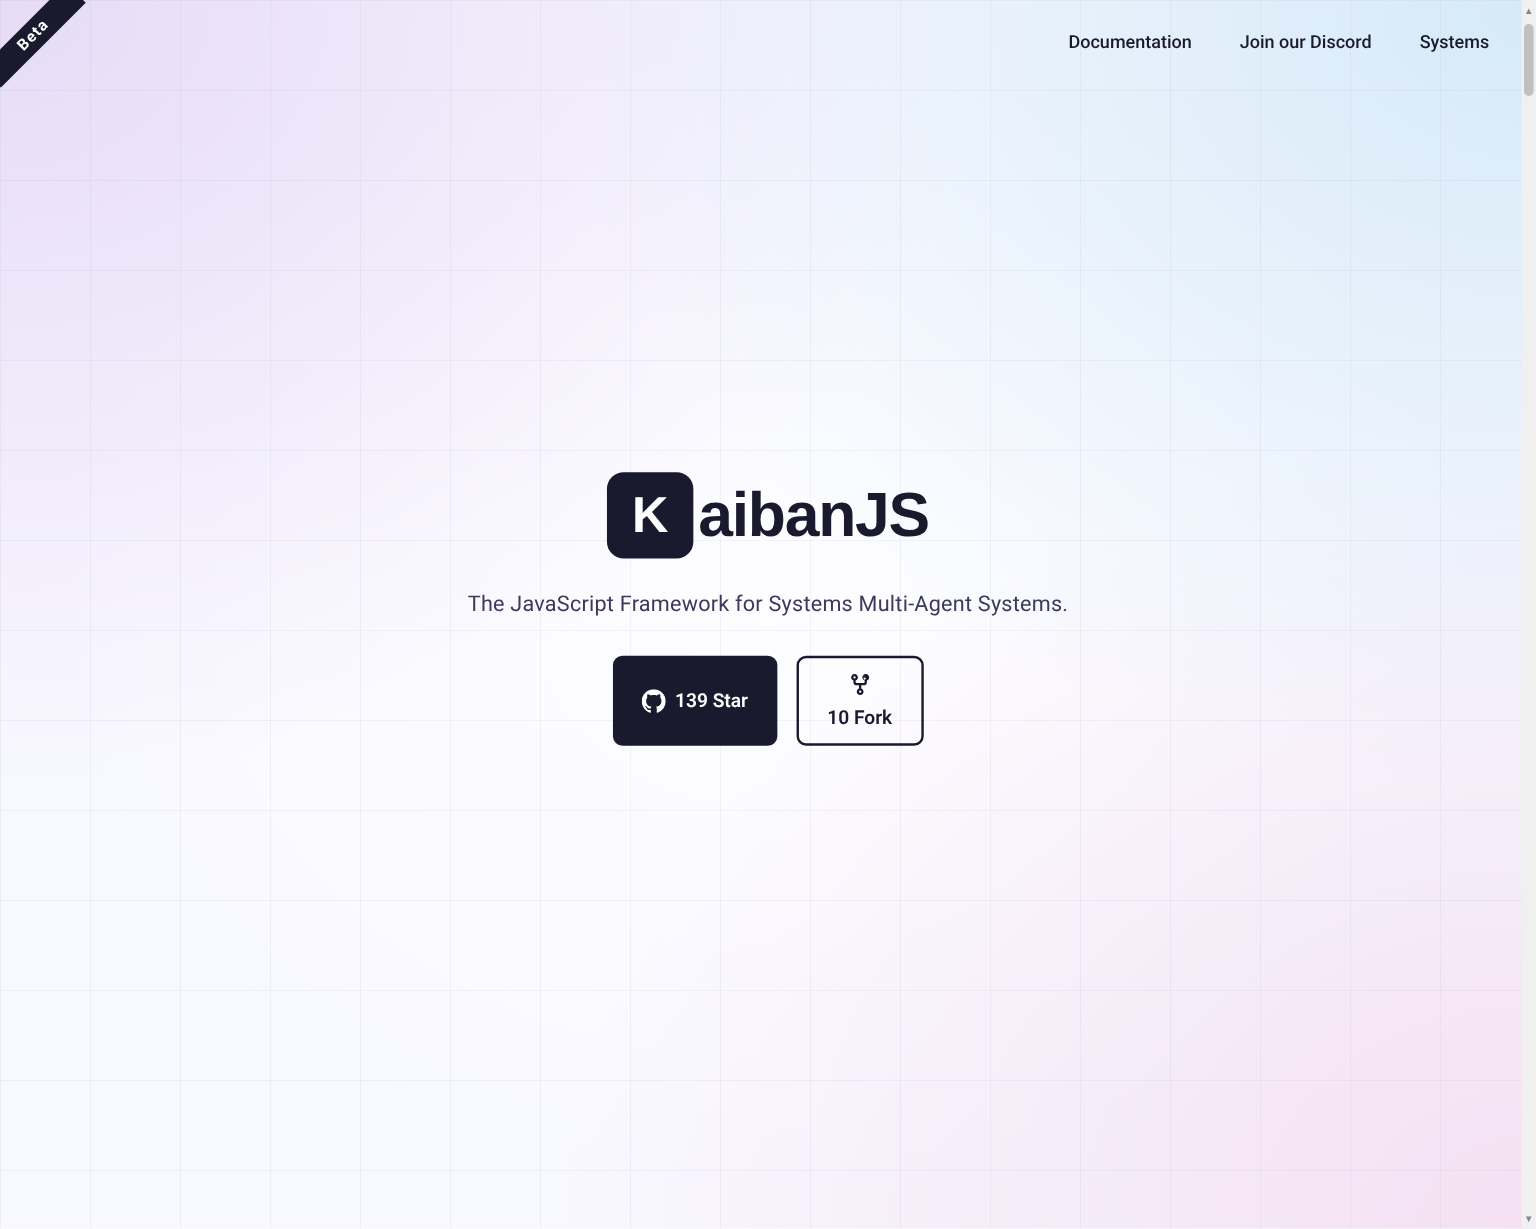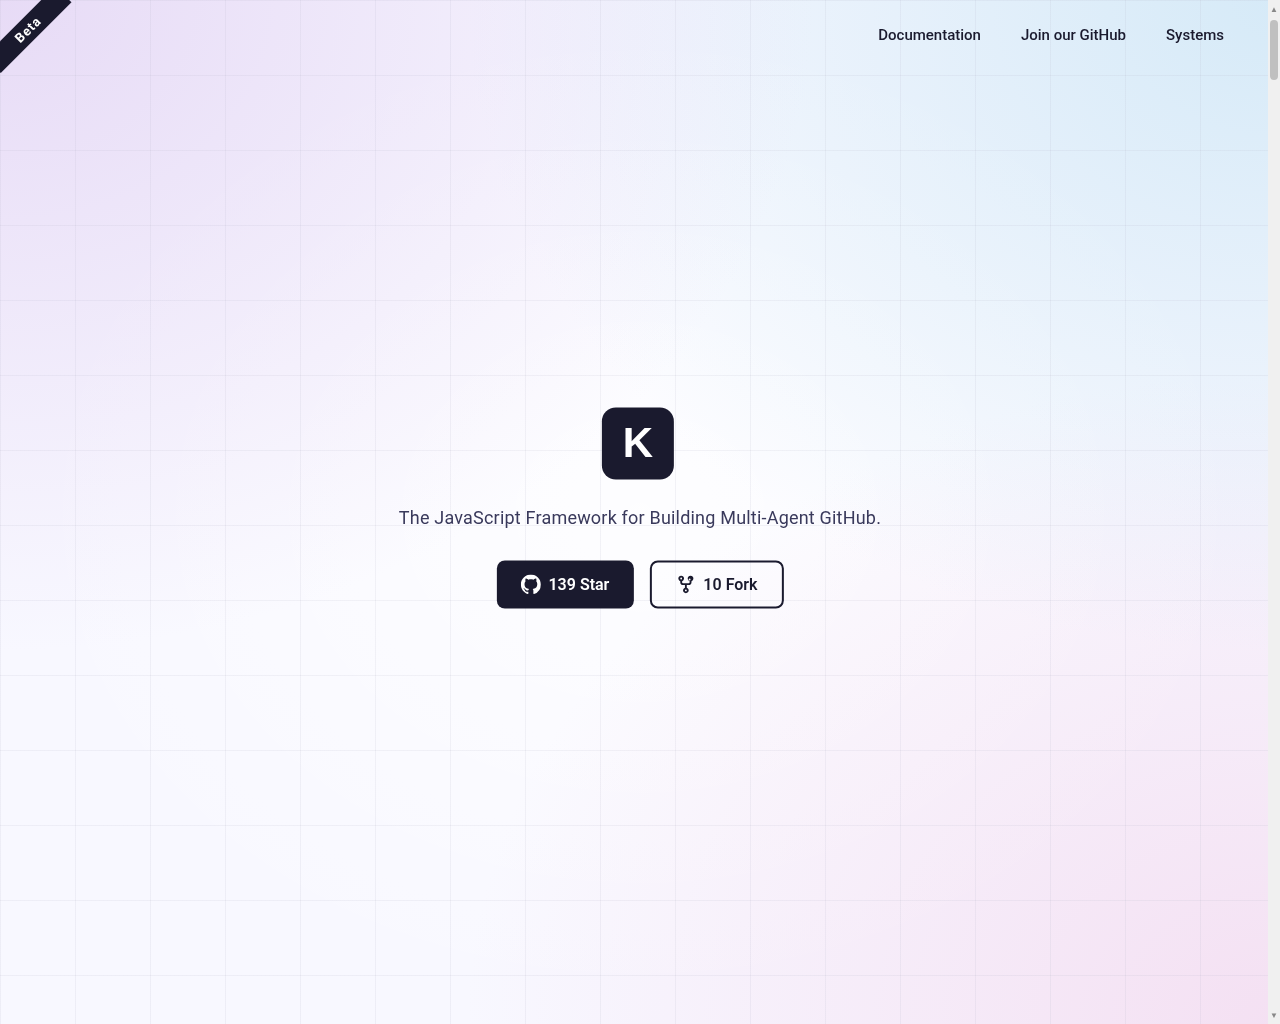--- a/index.html
+++ b/index.html
@@ -70,21 +70,21 @@
     
     .navbar {
       position: absolute;
       top: 0;
       left: 0;
       right: 0;
       height: 70px;
       display: flex;
       align-items: center;
       justify-content: flex-end;
-      padding: 0 56px;
+      padding: 0 39px;
       z-index: 5;
     }
 
     .nav-links {
       display: flex;
       align-items: center;
       gap: 40px;
     }
 
     .nav-link {
@@ -221,20 +221,21 @@
       gap: 8px;
       background: transparent;
       color: #1a1a2e;
       border: 2px solid #1a1a2e;
       border-radius: 8px;
       padding: 12px 24px;
       font-size: 16px;
       font-weight: 600;
       cursor: pointer;
       text-decoration: none;
+      flex-direction: column;
     }
 
     
     .github-icon {
       width: 20px;
       height: 20px;
       fill: currentColor;
     }
 
     .fork-icon {
@@ -255,34 +256,35 @@
 
 <div class="scrollbar">
   <div class="scrollbar-arrow scrollbar-arrow-up">▲</div>
   <div class="scrollbar-thumb"></div>
   <div class="scrollbar-arrow scrollbar-arrow-down">▼</div>
 </div>
 
 <nav class="navbar">
   <div class="nav-links">
     <a class="nav-link" href="#">Documentation</a>
-    <a class="nav-link" href="#">Join our GitHub</a>
+    <a class="nav-link" href="#">Join our Discord</a>
     <a class="nav-link" href="#">Systems</a>
   </div>
 </nav>
 
 <main class="hero">
 
   <div class="logo-container">
     <div class="logo-k-box">
       <span class="logo-k-letter">K</span>
     </div>
+    <span class="logo-text">aibanJS</span>
   </div>
 
-  <p class="tagline">The JavaScript Framework for Building Multi-Agent GitHub.</p>
+  <p class="tagline">The JavaScript Framework for Systems Multi-Agent Systems.</p>
 
   <div class="hero-buttons">
 
     <a class="btn-star" href="#">
       <svg class="github-icon" viewBox="0 0 16 16" xmlns="http://www.w3.org/2000/svg">
         <path fill-rule="evenodd" d="M8 0C3.58 0 0 3.58 0 8c0 3.54 2.29 6.53 5.47 7.59.4.07.55-.17.55-.38 0-.19-.01-.82-.01-1.49-2.01.37-2.53-.49-2.69-.94-.09-.23-.48-.94-.82-1.13-.28-.15-.68-.52-.01-.53.63-.01 1.08.58 1.23.82.72 1.21 1.87.87 2.33.66.07-.52.28-.87.51-1.07-1.78-.2-3.64-.89-3.64-3.95 0-.87.31-1.59.82-2.15-.08-.2-.36-1.02.08-2.12 0 0 .67-.21 2.2.82.64-.18 1.32-.27 2-.27.68 0 1.36.09 2 .27 1.53-1.04 2.2-.82 2.2-.82.44 1.1.16 1.92.08 2.12.51.56.82 1.27.82 2.15 0 3.07-1.87 3.75-3.65 3.95.29.25.54.73.54 1.48 0 1.07-.01 1.93-.01 2.2 0 .21.15.46.55.38A8.013 8.013 0 0016 8c0-4.42-3.58-8-8-8z"></path>
       </svg>
       <span>139 Star</span>
     </a>
 

